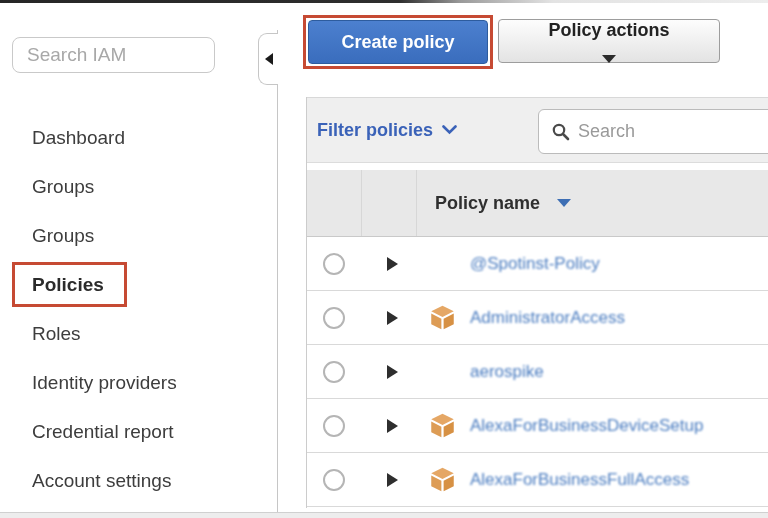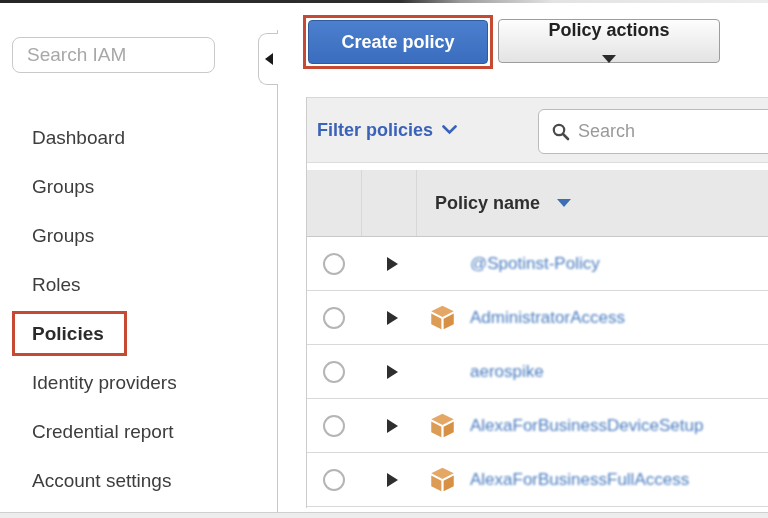--- a/index.html
+++ b/index.html
@@ -85,25 +85,25 @@
 <body>
 
 <div class="top-strip"></div>
 
 <div class="sidebar">
   <input class="iam-search" type="text" placeholder="Search IAM" style="">
   <div class="nav">
     <div class="nav-item">Dashboard</div>
     <div class="nav-item">Groups</div>
     <div class="nav-item">Groups</div>
-    <div class="nav-item">Roles</div>
     <div class="nav-item active">
       <span>Policies</span>
       <span class="active-box"></span>
     </div>
+    <div class="nav-item">Roles</div>
     <div class="nav-item">Identity providers</div>
     <div class="nav-item">Credential report</div>
     <div class="nav-item">Account settings</div>
   </div>
 </div>
 
 <div class="divider"></div>
 <div class="collapse-tab">
   <span class="tri-left"></span>
 </div>

